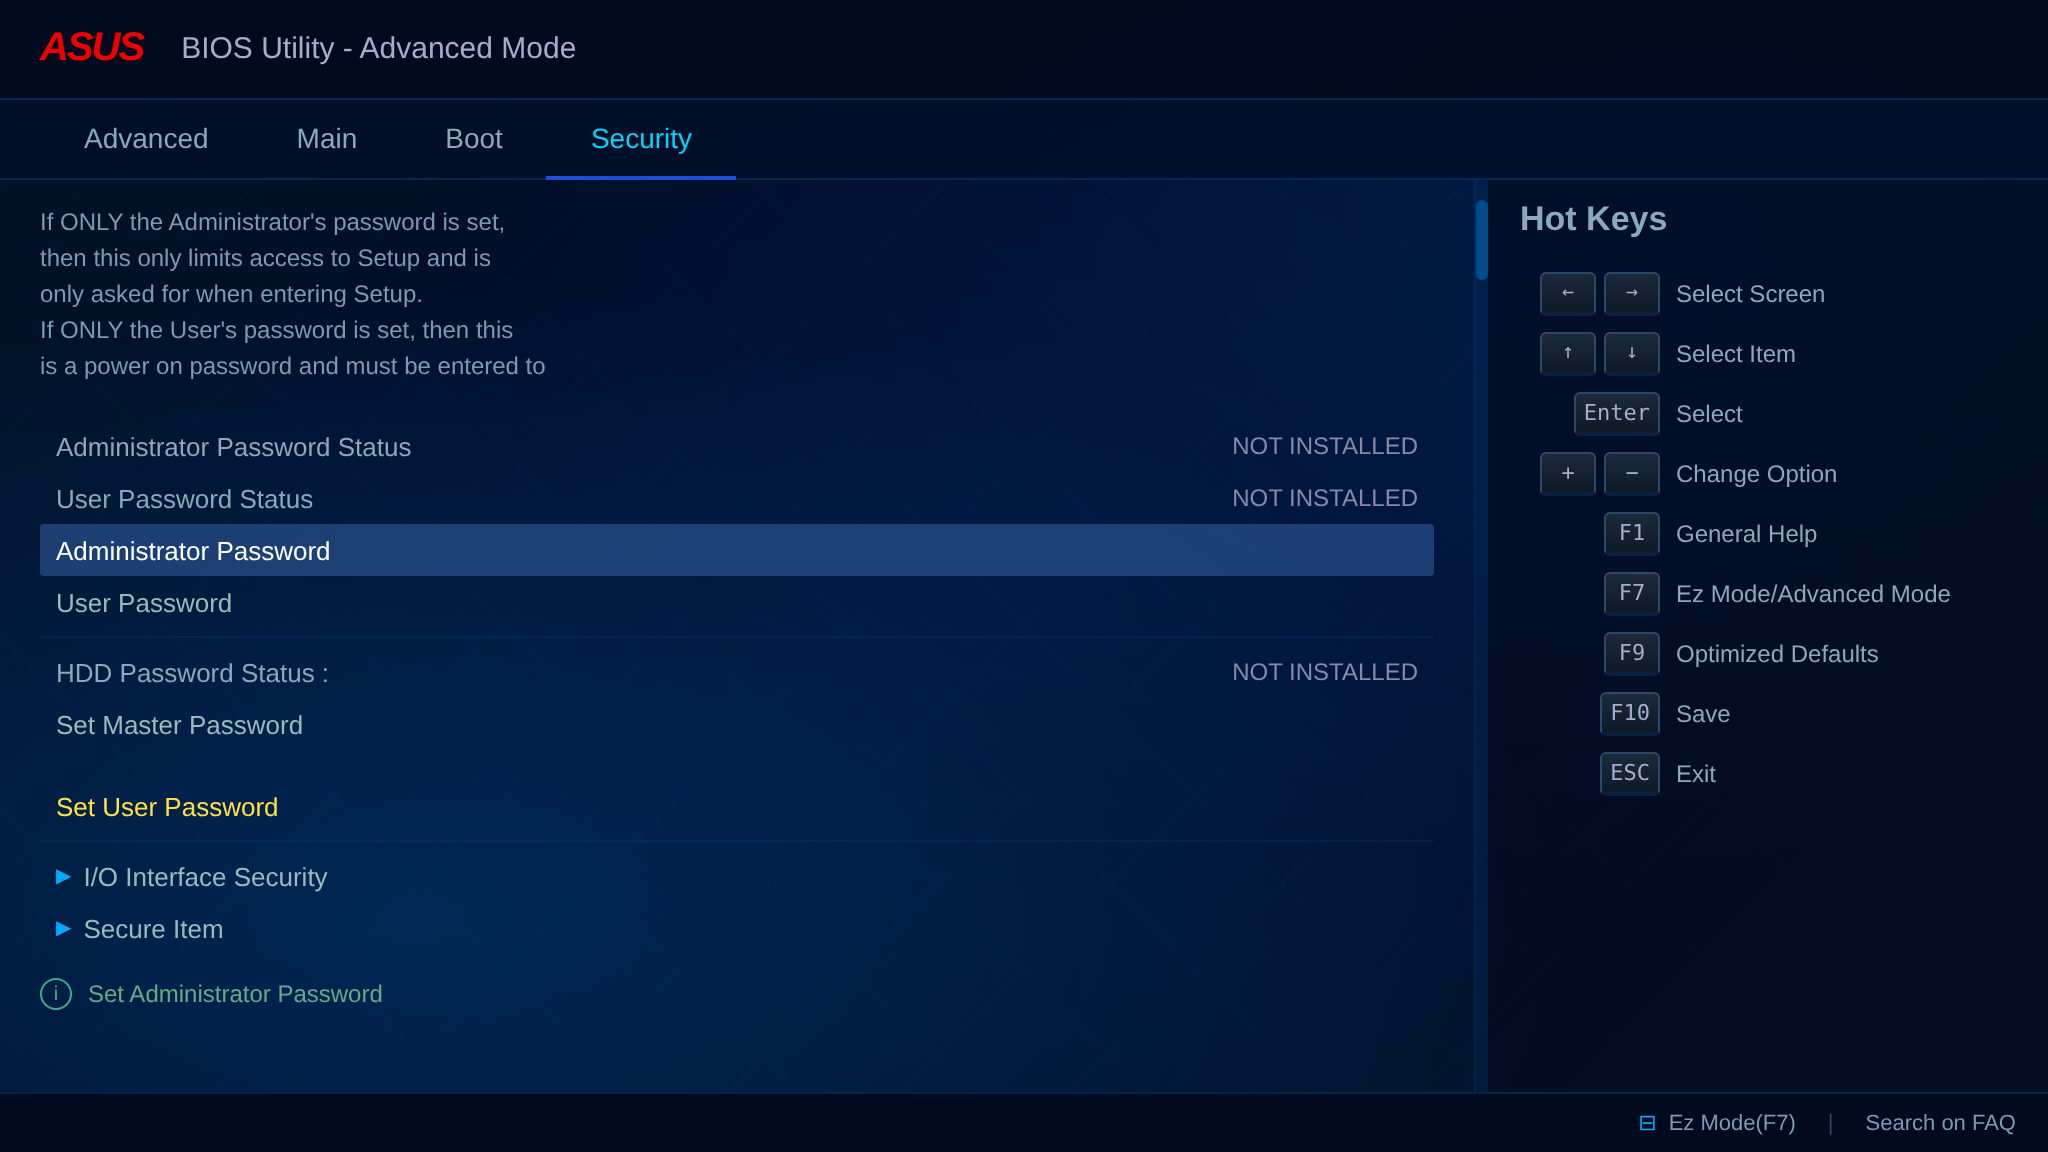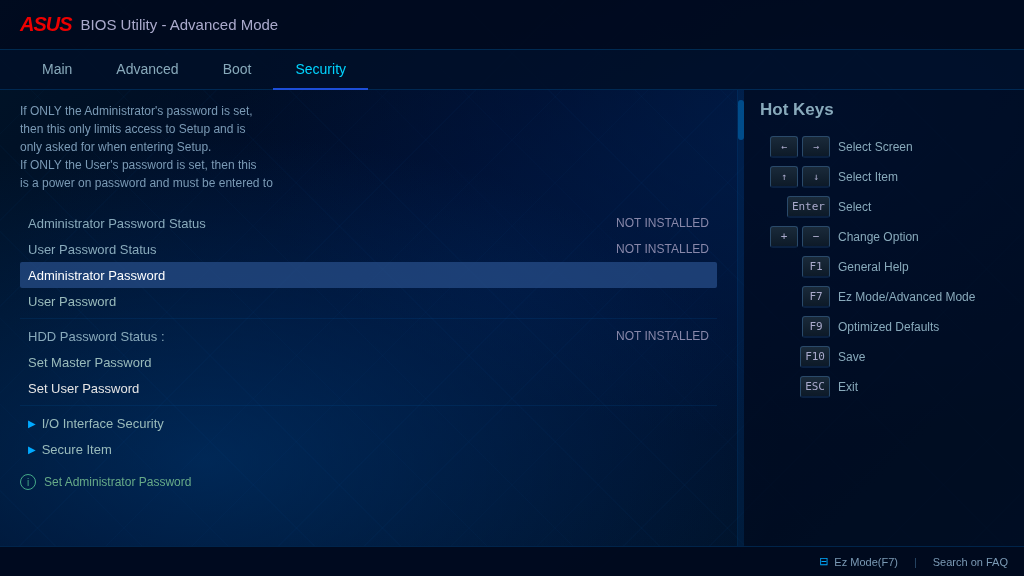--- a/index.html
+++ b/index.html
@@ -36,21 +36,21 @@
     
     .header {
       position: relative;
       z-index: 10;
       display: flex;
       align-items: center;
       height: 50px;
       background: rgba(0,10,30,0.9);
       border-bottom: 1px solid rgba(0,120,200,0.3);
       padding: 0 20px;
-      gap: 1px;
+      gap: 11px;
     }
     .asus-logo {
       color: #e00;
       font-weight: 900;
       font-size: 20px;
       font-style: italic;
       letter-spacing: -1px;
       font-family: Arial Black, sans-serif;
     }
     .header-title {
@@ -118,21 +118,21 @@
       padding: 0 8px;
       font-size: 13px;
       color: #9bb;
       cursor: pointer;
       border-radius: 2px;
     }
     .menu-item.selected {
       background: rgba(40,80,140,0.7);
       color: #fff;
     }
-    .menu-item.disabled { color: #e5e5e5; cursor: default; }
+    .menu-item.disabled { color: #fde047; cursor: default; margin-top: 15px; }
     .menu-item.section-header {
       color: #8ab;
       cursor: default;
       gap: 33px;
     }
     .menu-item.expandable {
       color: #9bb;
     }
     .menu-item.expandable::before {
       content: '▶';
@@ -266,22 +266,22 @@
 <body>
 
 <div class="bg"></div>
 
 <div class="header">
   <div class="asus-logo">ASUS</div>
   <div class="header-title">BIOS Utility - Advanced Mode</div>
 </div>
 
 <div class="nav">
+  <div class="nav-item">Advanced</div>
   <div class="nav-item">Main</div>
-  <div class="nav-item">Advanced</div>
   <div class="nav-item">Boot</div>
   <div class="nav-item active">Security</div>
 </div>
 
 <div class="main-layout">
 
   <div class="content">
     <div class="description">
       <span>If ONLY the Administrator's password is set,<br>
       then this only limits access to Setup and is<br>

